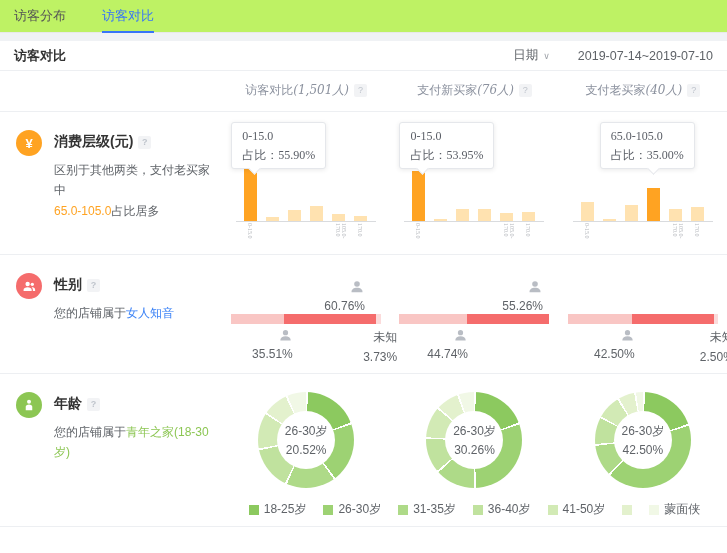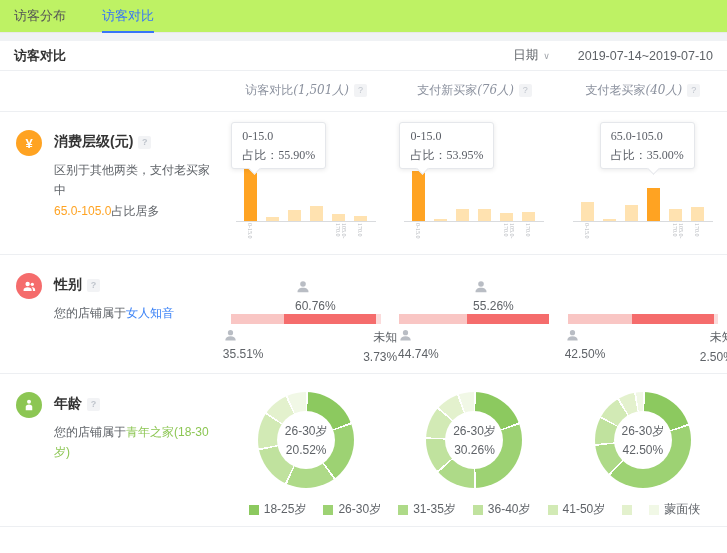--- a/index.html
+++ b/index.html
@@ -52,21 +52,21 @@
   .bars { position:absolute; bottom:25px; left:13px; display:flex; align-items:flex-end; gap:9px; }
   .bar { width:13px; }
   .axis { position:absolute; bottom:24px; left:5px; right:5px; height:1px; background:#d9dbde; }
   .xlabels { position:absolute; bottom:1px; left:13px; right:0; height:22px; }
   .xlab { position:absolute; writing-mode:vertical-rl; font-size:6px; color:#b2b5ba; line-height:1;
           max-height:21px; overflow:hidden; }
 
   
   .gchart { width:150px; height:88px; margin:12px auto 0; position:relative; }
   .gbar { position:absolute; top:37px; left:0; right:0; height:10px; display:flex; }
-  .gblock { position:absolute; width:70px; margin-left:-35px; text-align:left; color:#5f6368; font-size:12px; }
+  .gblock { position:absolute; width:70px; margin-left:-35px; text-align:right; color:#5f6368; font-size:12px; }
   .gblock .pct { margin-top:1px; }
   .g-female { top:2px; } .g-male { top:51px; }
   .g-unknown { top:51px; right:-16px; width:52px; margin-left:0; text-align:right; line-height:1.55; }
 
   
   .donut { width:96px; height:96px; border-radius:50%; margin:8px auto 0; position:relative; }
   .hole { position:absolute; inset:19px; border-radius:50%; background:#fff; display:flex; flex-direction:column;
           align-items:center; justify-content:center; gap:3px; color:#5f6368; font-size:12px; }
   .age-legend { grid-column:2 / 5; display:flex; justify-content:center; align-items:center; gap:17px;
                 margin-top:13px; font-size:12px; color:#5f6368; }

